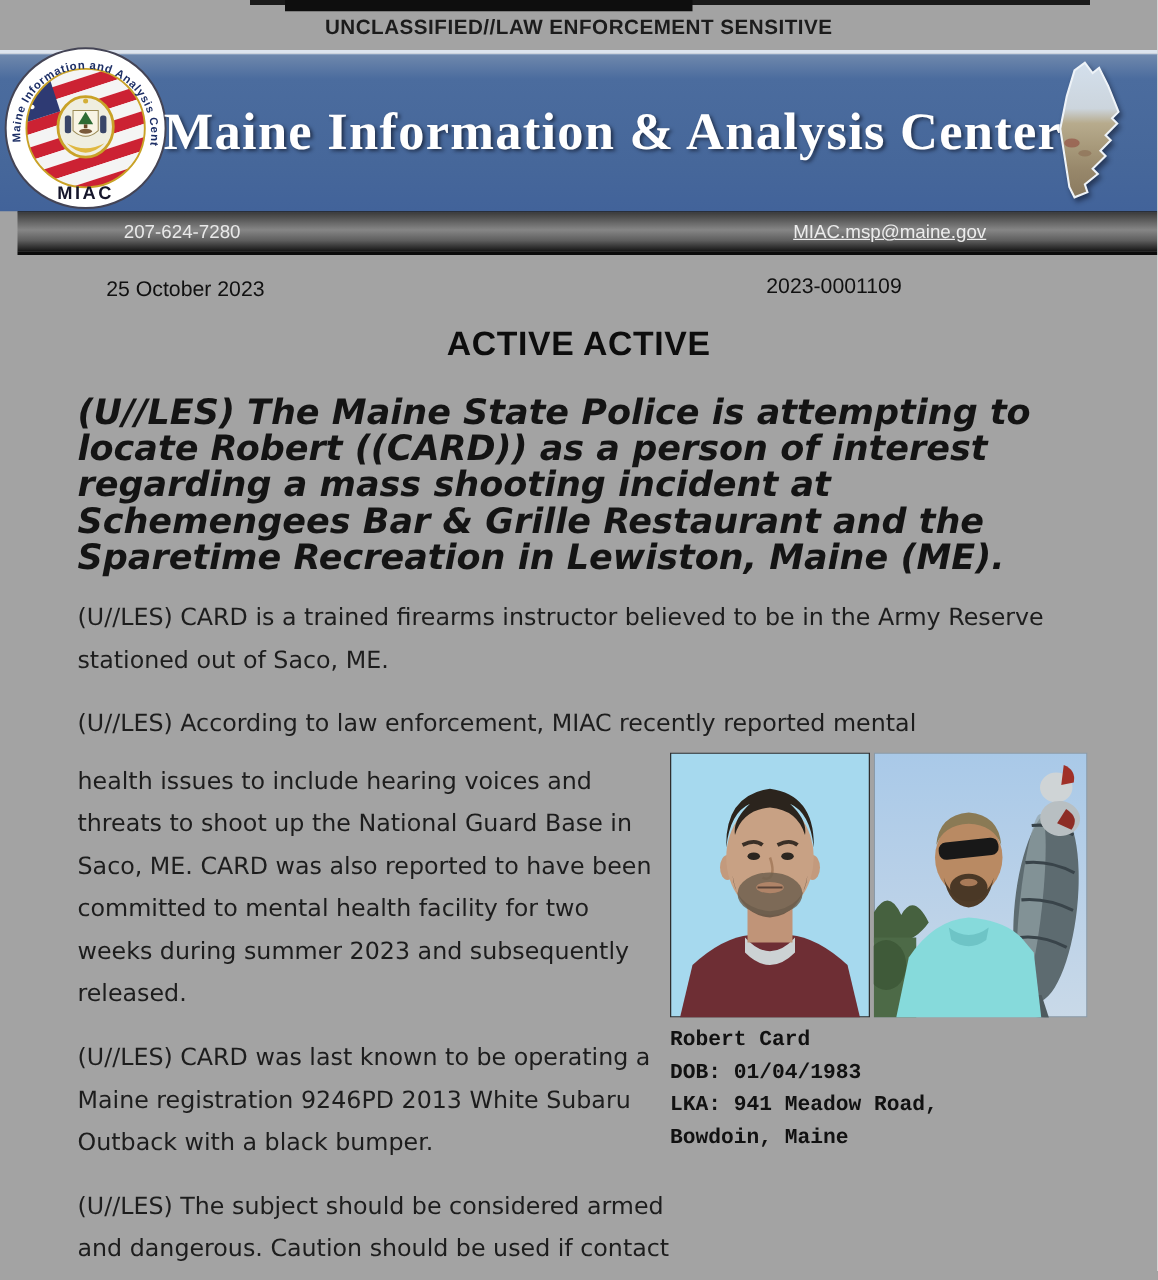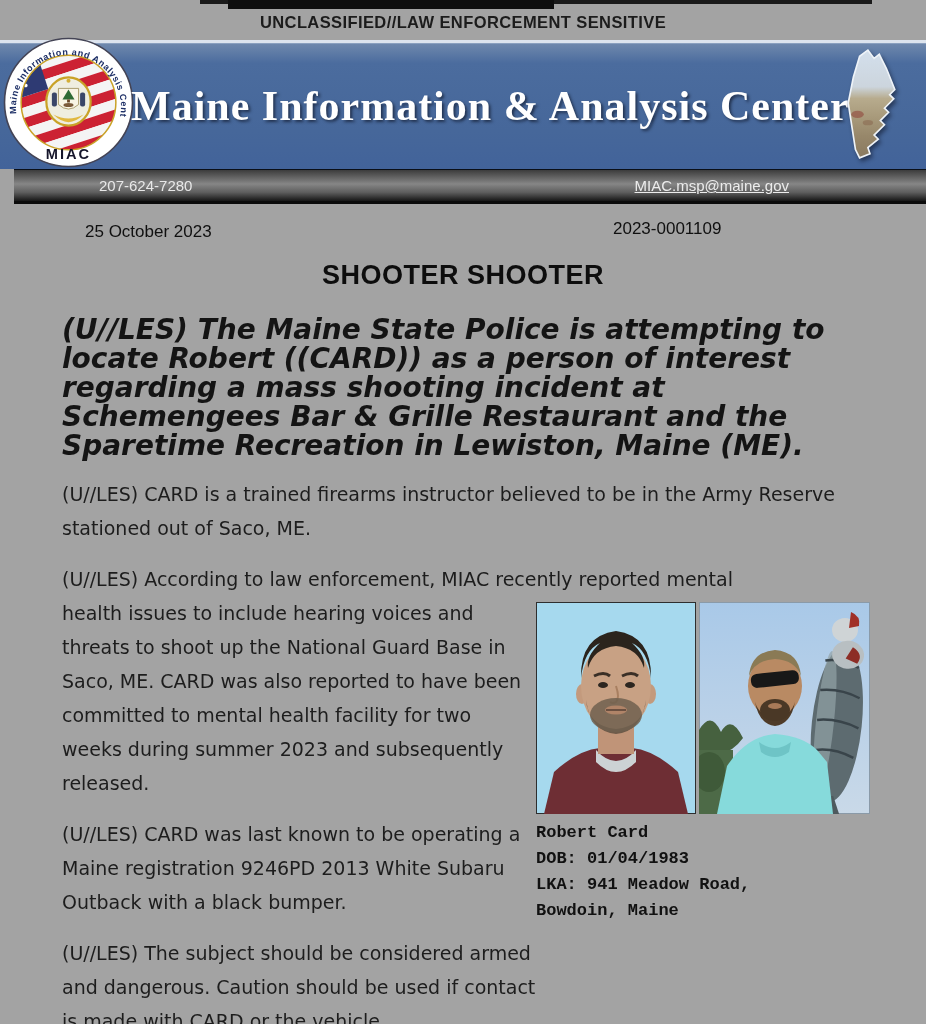--- a/index.html
+++ b/index.html
@@ -40,21 +40,21 @@
   .doc-title{margin:8px 0 0;text-align:center;font-family:"Liberation Sans",sans-serif;
         font-weight:bold;font-size:27px;color:#0d0d0d;letter-spacing:.5px;}
 
   .content{padding:0 56px 0 62px;}
   .lead{margin:24px 0 0;font-weight:bold;font-style:italic;font-size:28px;line-height:29px;color:#141414;}
   .content p.body{margin:17px 0 0;font-size:19px;line-height:34px;color:#1d1d1d;}
   .p3-intro{margin-bottom:0;}
 
   .wrap-region{display:flex;align-items:flex-start;}
   .col-text{width:534px;}
-  .col-text p.body:first-child{margin-top:0;}
+  .col-text p.body:first-child{margin-top:12px;}
   .col-photos{margin-left:auto;width:334px;padding-top:6px;}
   .photos{display:flex;gap:3px;}
   .photo{display:block;}
   .caption{margin-top:6px;font-family:Liberation Mono, monospace;font-weight:bold;
         font-size:17px;line-height:26px;color:#111;}
 </style>
 </head>
 <body>
 
 <div class="page">
@@ -165,21 +165,21 @@
   <div class="contact-bar">
     <span class="contact-phone">207-624-7280</span>
     <a class="contact-email">MIAC.msp@maine.gov</a>
   </div>
 
   <div class="meta-row">
     <span class="meta-date">25 October 2023</span>
     <span class="meta-case">2023-0001109</span>
   </div>
 
-  <h1 class="doc-title">SHOOTER SHOOTER</h1>
+  <h1 class="doc-title">ACTIVE ACTIVE</h1>
 
   <div class="content">
 
     <p class="lead">(U//LES) The Maine State Police is attempting to locate Robert ((CARD)) as a person of interest regarding a mass shooting incident at Schemengees Bar &amp; Grille Restaurant and the Sparetime Recreation in Lewiston, Maine (ME).</p>
 
     <p class="body">(U//LES) CARD is a trained firearms instructor believed to be in the Army Reserve stationed out of Saco, ME.</p>
 
     <p class="body p3-intro">(U//LES) According to law enforcement, MIAC recently reported mental</p>
 
     <div class="wrap-region">

